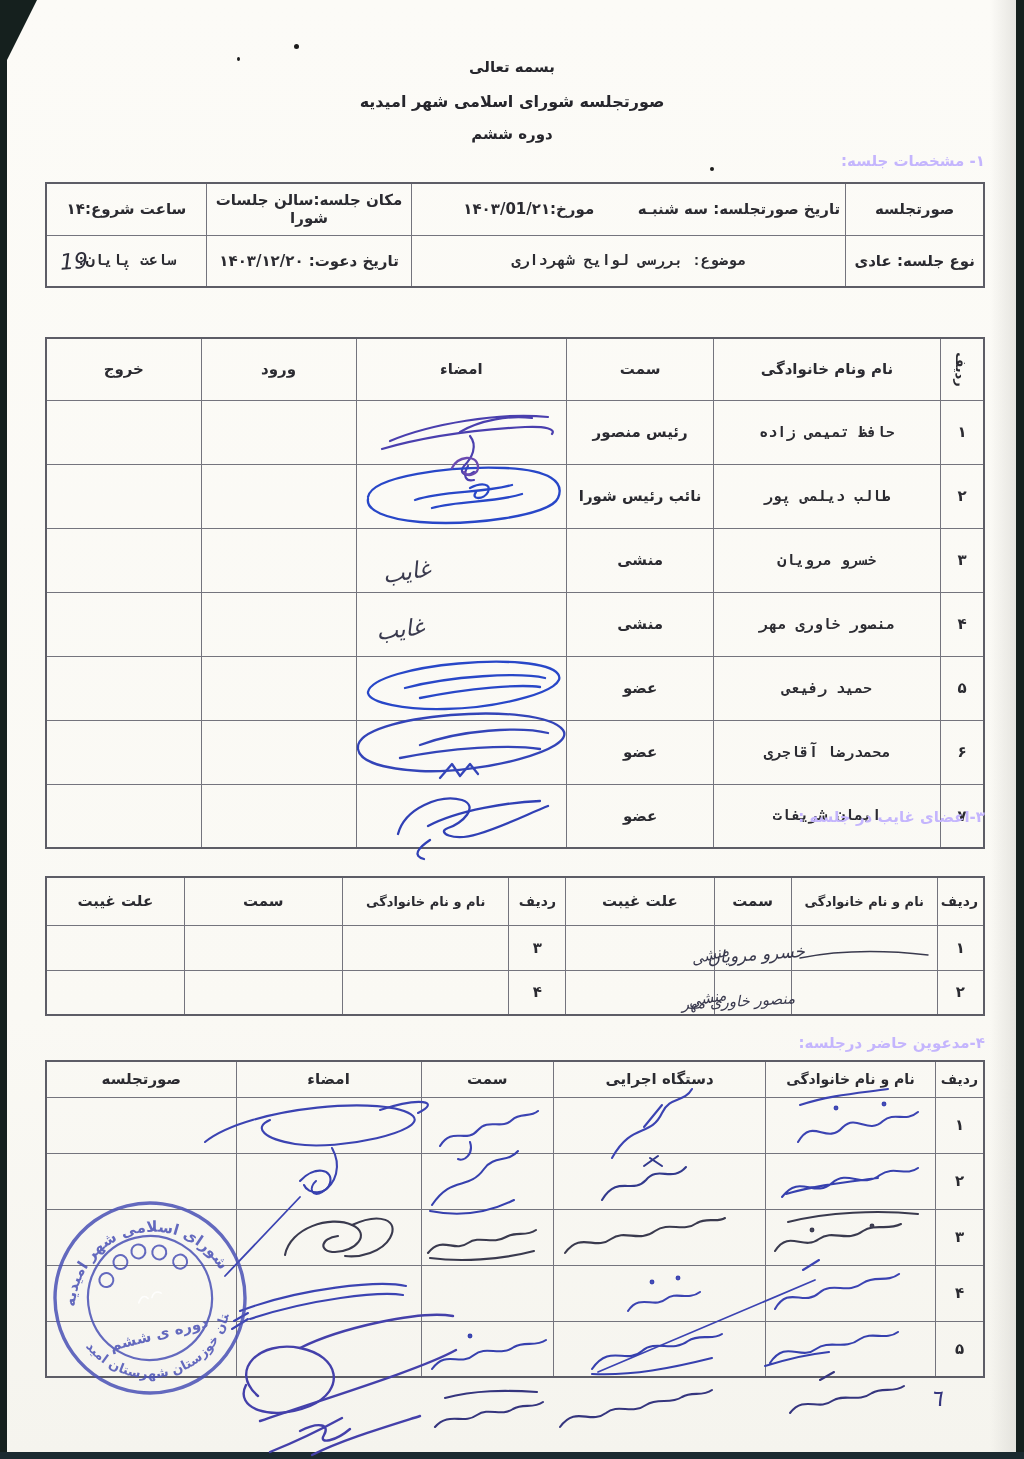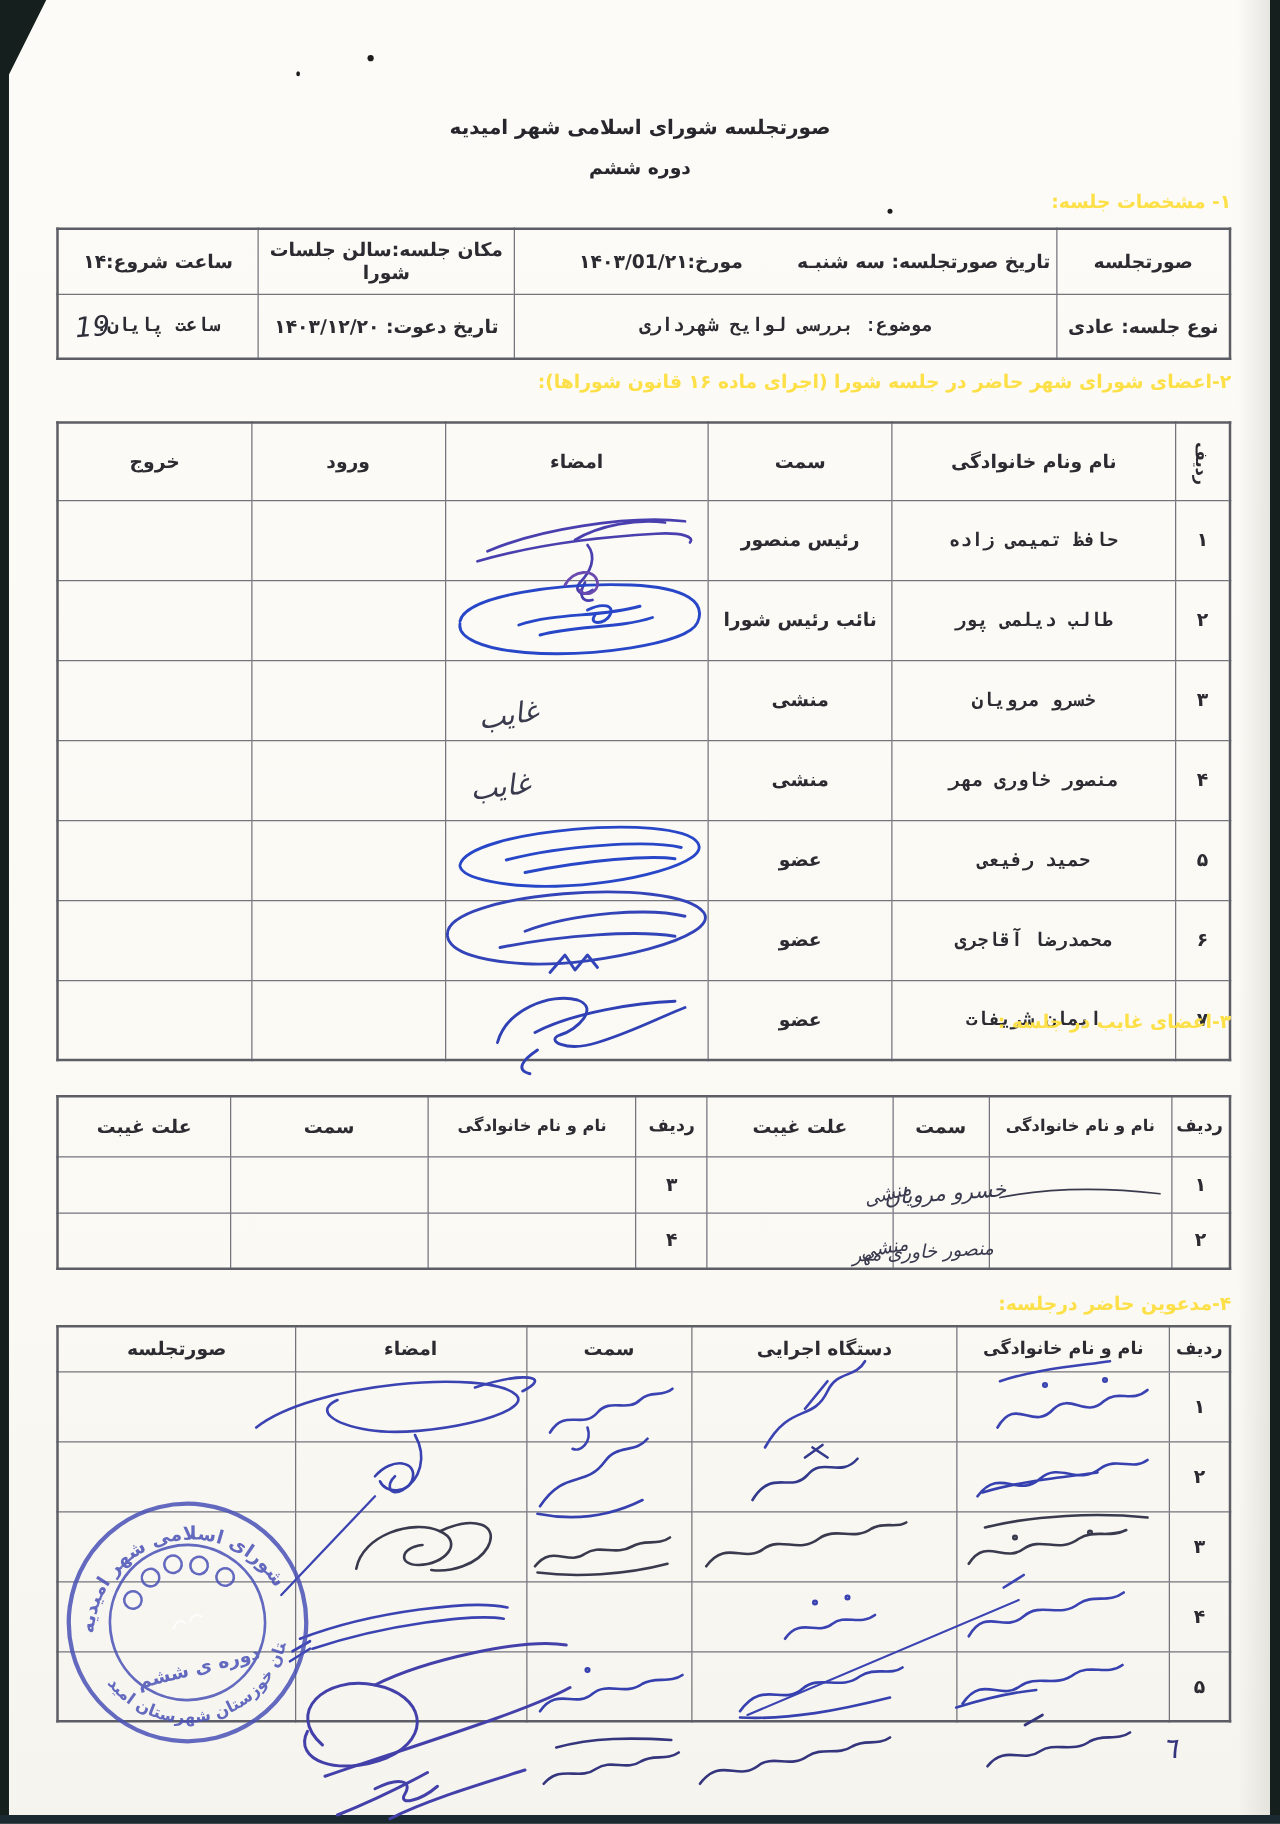--- a/index.html
+++ b/index.html
@@ -6,21 +6,21 @@
   .wrap{position:relative;width:1024px;height:1459px;background:#15201e;overflow:hidden;
         font-family:"DejaVu Sans",sans-serif;direction:rtl;}
   .page{position:absolute;left:7px;top:0;width:1009px;height:1453px;
         background:linear-gradient(180deg,#fcfbf7 0%,#faf9f4 70%,#f5f4ee 100%);
         clip-path:polygon(30px 0,100% 0,100% 100%,0 100%,0 60px);}
   .edge-right{position:absolute;right:8px;top:0;width:26px;height:1453px;
         background:linear-gradient(270deg,#d8d7d2,rgba(216,215,210,0));opacity:.6;}
   .bottom-strip{position:absolute;left:0;bottom:0;width:1024px;height:7px;background:#1b2a30;}
   .speck{position:absolute;background:#1c1c1c;border-radius:50%;}
   .center-h{position:absolute;left:0;width:1024px;text-align:center;color:#26262c;font-weight:700;}
-  .sec-h{position:absolute;right:39px;font-size:15px;font-weight:700;color:#fde047;}
+  .sec-h{position:absolute;right:39px;font-size:15px;font-weight:700;color:#c4b5fd;}
   table.tbl{position:absolute;border-collapse:collapse;table-layout:fixed;border:2px solid #5d5d66;}
   table.tbl td{border:1px solid #74747d;font-size:15px;font-weight:700;color:#2b2b31;
         text-align:center;vertical-align:middle;padding:0 5px;overflow:hidden;}
   td.name{text-align:right;padding-right:12px;font-family:Liberation Mono, monospace;}
   .rot{display:inline-block;transform:rotate(90deg);font-size:13px;letter-spacing:1px;}
   .split{display:flex;justify-content:space-between;align-items:center;padding-left:46px;}
   .overlay{position:absolute;left:0;top:0;z-index:5;pointer-events:none;}
   .overlay path,.overlay circle{fill:none;stroke-linecap:round;stroke-linejoin:round;}
   text.hw{font-family:"DejaVu Sans",sans-serif;font-style:italic;}
 </style>
@@ -28,20 +28,21 @@
 <body>
 
 <div class="wrap">
   <div class="page"></div>
   <div class="edge-right"></div>
   <div class="bottom-strip"></div>
   <div class="speck" style="left:294px;top:44px;width:5px;height:5px;"></div>
   <div class="speck" style="left:237px;top:57px;width:3px;height:4px;"></div>
   <div class="speck" style="left:710px;top:167px;width:4px;height:4px;"></div>
 
+  <div class="center-h" style="top:58px;font-size:15px;">بسمه تعالی</div>
   <div class="center-h" style="top:125px;font-size:15px;">دوره ششم</div>
   <div class="center-h" style="top:92px;font-size:16px;">صورتجلسه شورای اسلامی شهر امیدیه</div>
 
   <div class="sec-h" style="top:152px;">۱- مشخصات جلسه:</div>
   <table class="tbl" style="right:39px;top:182px;width:940px;">
     <colgroup>
         <col style="width:138px">
         <col style="width:433px">
         <col style="width:205px">
         <col style="width:160px">
@@ -60,21 +61,20 @@
     </tr>
     <tr style="height:52px">
       <td>نوع جلسه: عادی</td>
       <td class="name">موضوع: بررسی لوایح شهرداری</td>
       <td>تاریخ دعوت: ۱۴۰۳/۱۲/۲۰</td>
       <td class="name">ساعت پایان:</td>
     </tr>
   </tbody>
     </table>
 
-  <div class="sec-h" style="top:296px;">۲-اعضای شورای شهر حاضر در جلسه شورا (اجرای ماده ۱۶ قانون شوراها):</div>
   <table class="tbl" style="right:39px;top:337px;width:940px;">
     <colgroup>
         <col style="width:43px">
         <col style="width:224px">
         <col style="width:145px">
         <col style="width:208px">
         <col style="width:153px">
         <col style="width:153px">
       </colgroup>
     <tbody>

